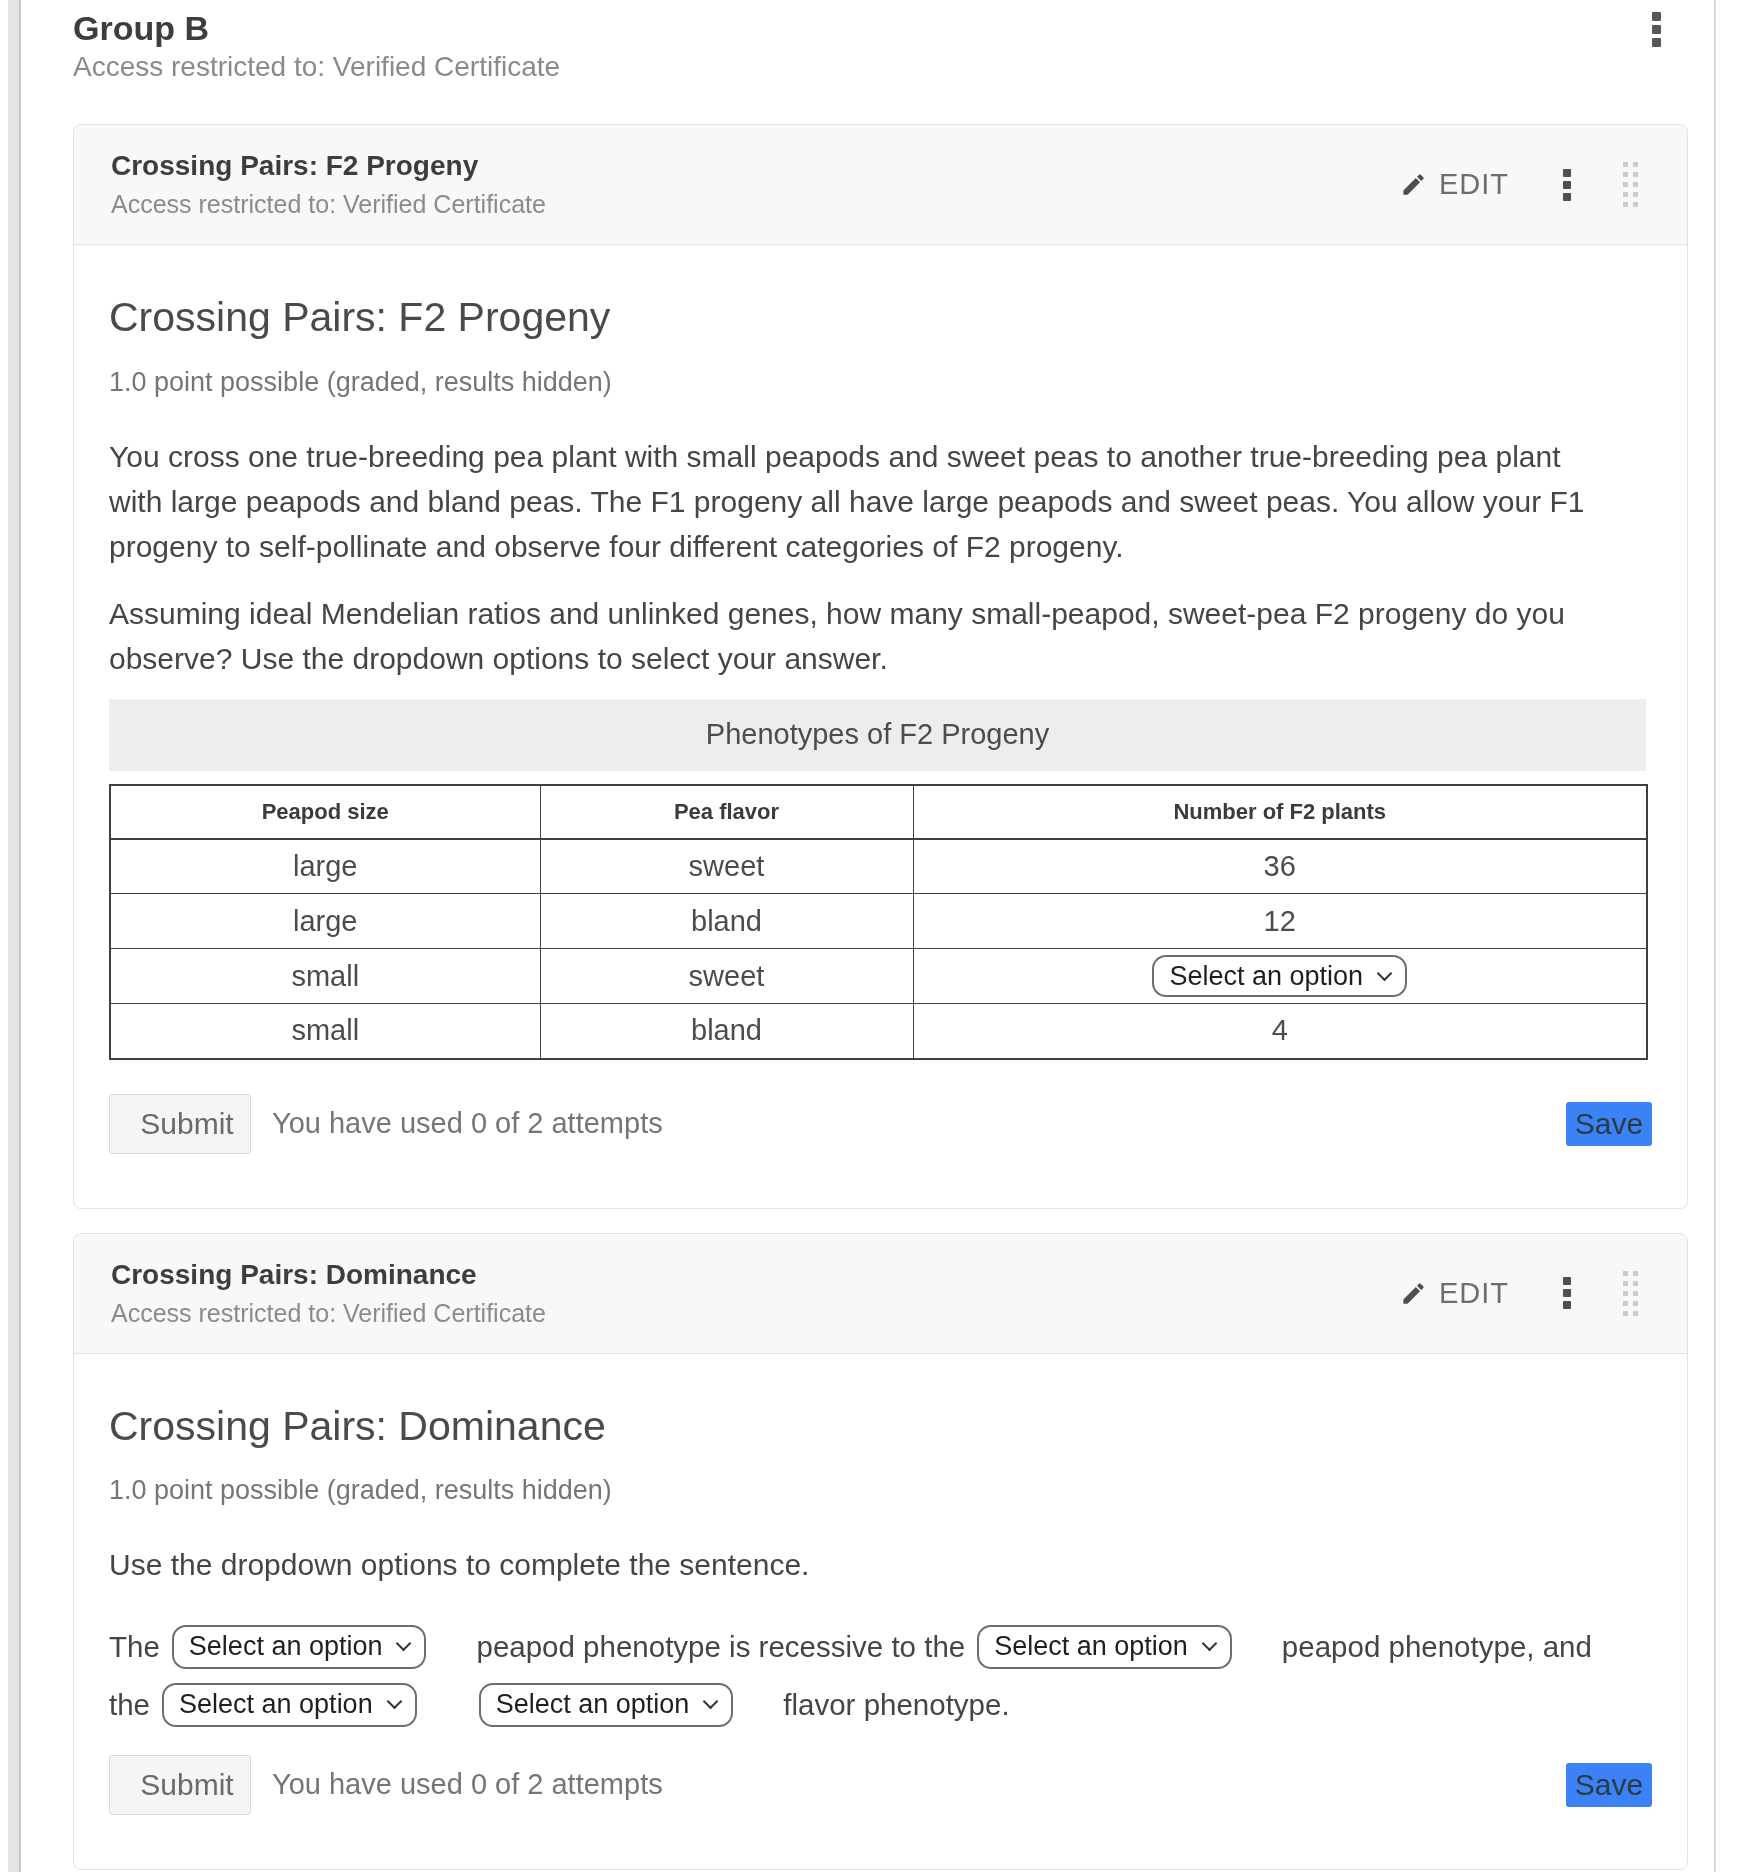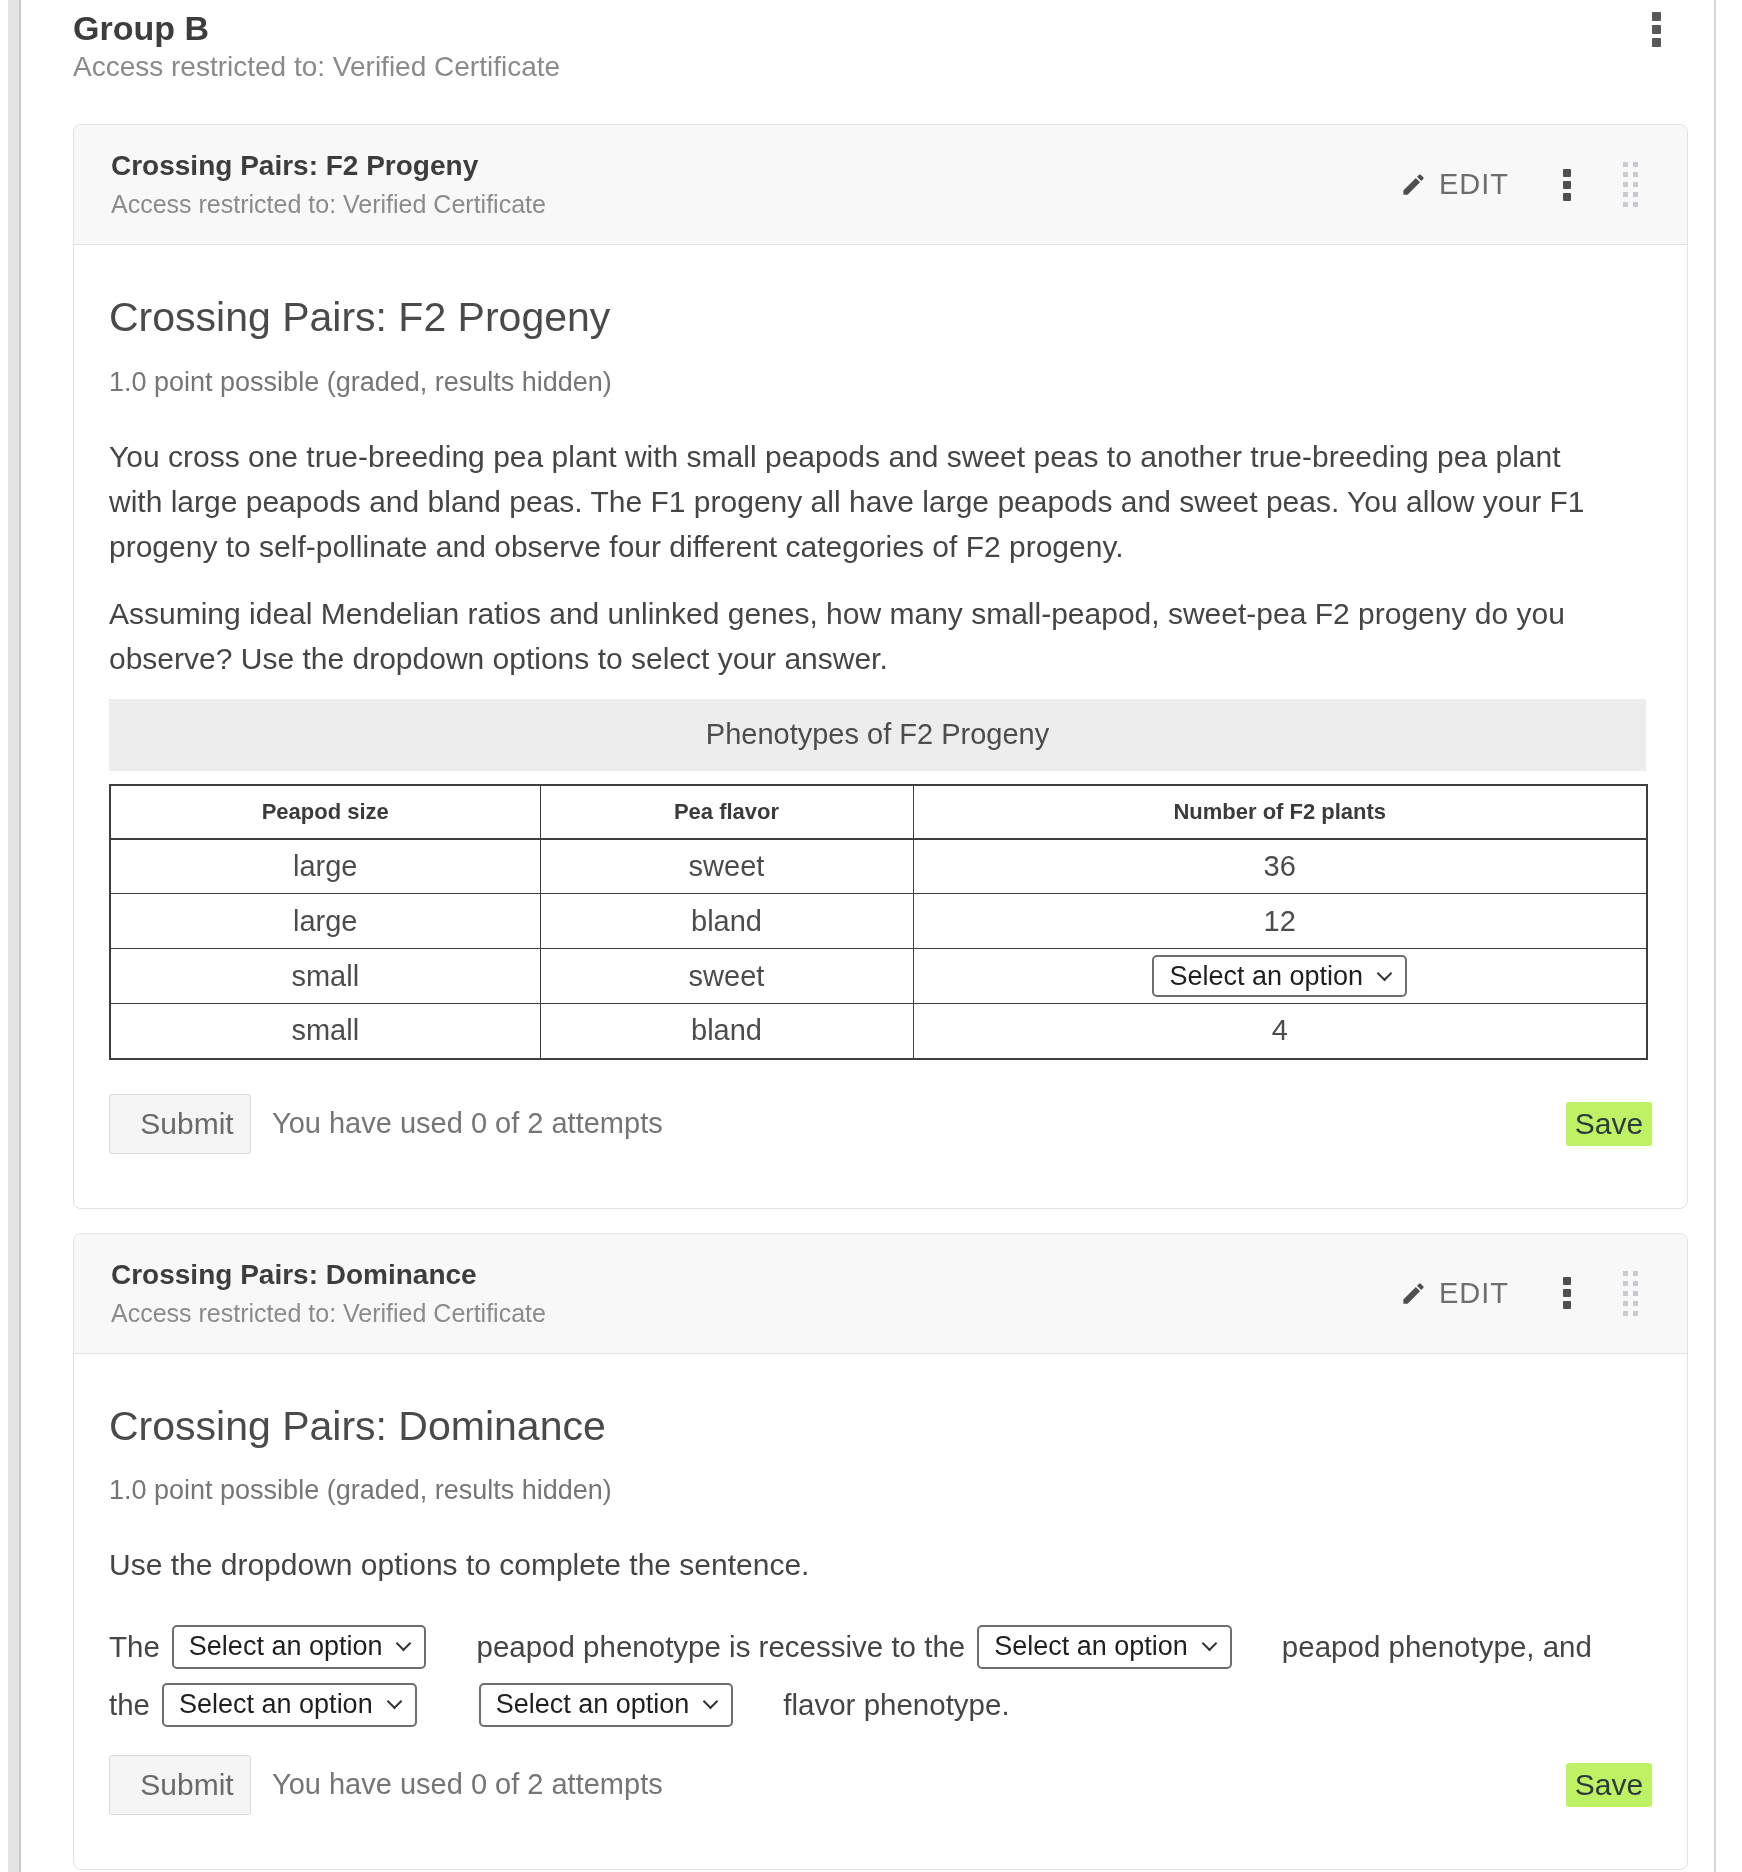--- a/index.html
+++ b/index.html
@@ -83,21 +83,21 @@
   }
   table.ptable td {
     border: 1px solid #3f3f3f; height: 55px;
     font-size: 29px; color: #4c4c4c; text-align: center;
   }
 
   
   .sel {
     display: inline-flex; align-items: center; gap: 16px;
     height: 44px; padding: 0 15px;
-    border: 2px solid #6e6e6e; border-radius: 5px; background: #fff;
+    border: 2px solid #6e6e6e; border-radius: 14px; background: #fff;
     font-family: "Liberation Sans", sans-serif;
     font-size: 27px; color: #1f1f1f; cursor: pointer; white-space: nowrap;
   }
   .sel .chev {
     width: 11px; height: 11px; margin-top: -6px;
     border-right: 2px solid #333; border-bottom: 2px solid #333;
     transform: rotate(45deg);
   }
   .sel.in-cell { margin: 0 auto; height: 42px; }
   td .sel { display: inline-flex; }
@@ -113,21 +113,21 @@
   .submit-row.p2 { margin-top: 28px; }
   .submit-btn {
     width: 142px; height: 60px;
     background: #f5f5f5; border: 1px solid #d9d9d9; border-radius: 3px;
     font-family: "Liberation Sans", sans-serif;
     font-size: 30px; color: #6a6a6a; cursor: pointer; padding-left: 14px;
   }
   .attempts { margin-left: 21px; font-size: 29px; color: #757575; }
   .save-btn {
     margin-left: auto; width: 86px; height: 44px;
-    background: #bef264; border: none; border-radius: 3px;
+    background: #3b82f6; border: none; border-radius: 3px;
     font-family: "Liberation Sans", sans-serif;
     font-size: 30px; color: #2c3a40; cursor: pointer;
   }
 </style>
 </head>
 <body>
 
 <div class="left-rail"></div>
 <div class="page-right-edge"></div>
 

